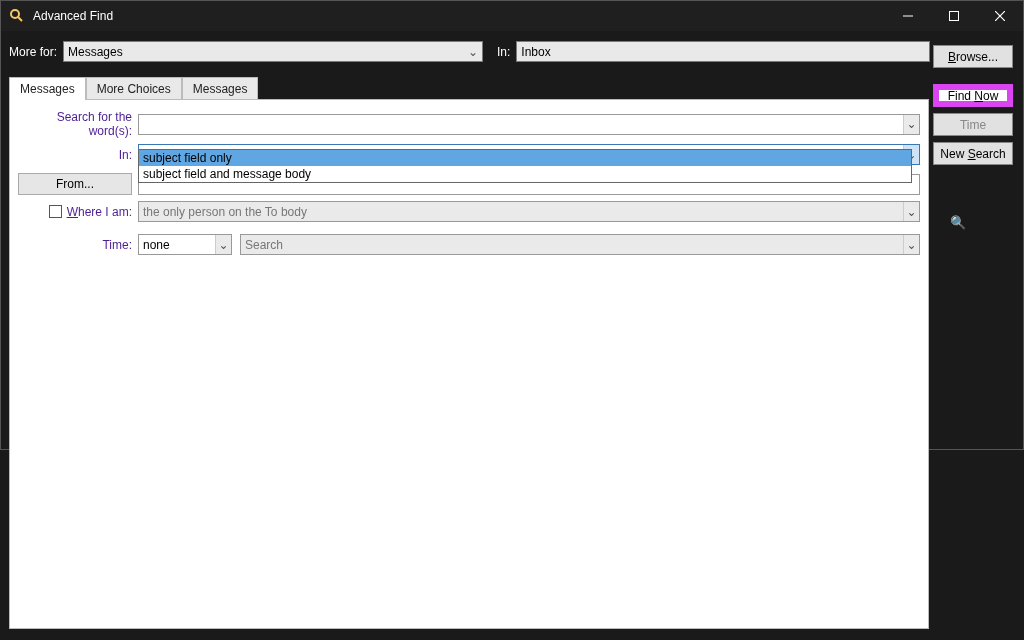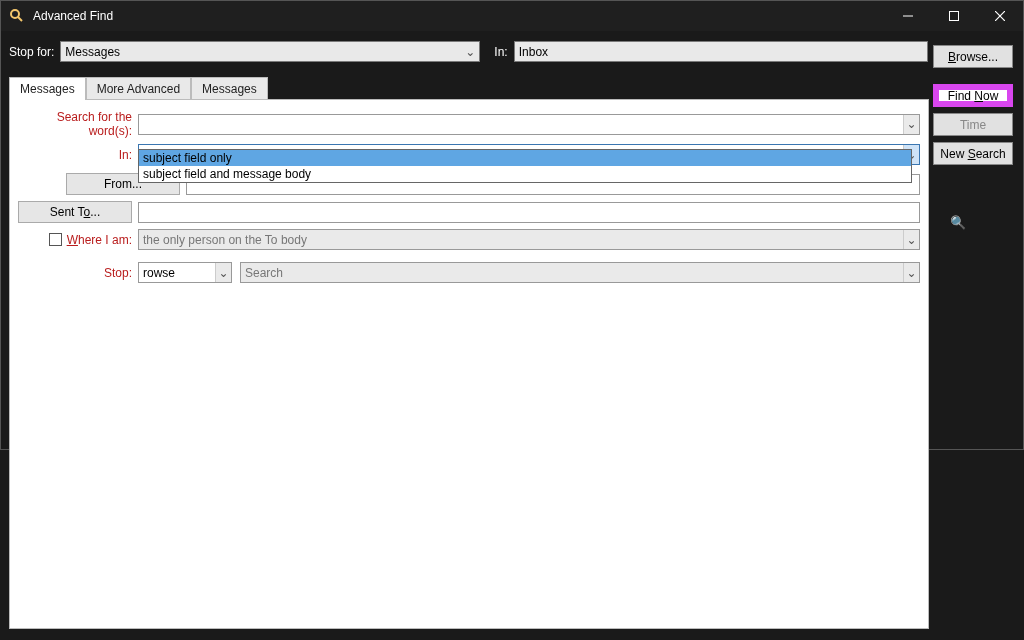--- a/index.html
+++ b/index.html
@@ -31,21 +31,21 @@
 
   
   .tabarea { position:absolute; left:8px; top:75px; width: 920px; }
   .tabs { display:flex; }
   .tab { padding:4px 10px; background:#e9e9e9; border:1px solid #bbb; border-bottom:none; color:#222; position:relative; top:1px; }
   .tab.active { background:#fff; z-index:2; }
   .tabpanel { background:#fff; border:1px solid #bbb; width: 920px; height: 530px; padding:10px 8px; position:relative; }
 
   
   .row { display:flex; align-items:center; margin-bottom:6px; }
-  .lab { width:120px; text-align:right; padding-right:6px; color:#b91c1c; }
+  .lab { width:120px; text-align:right; padding-right:6px; color:#4c1d95; }
   .field { flex:1; }
   .input { border:1px solid #999; height:21px; background:#fff; width:100%; display:flex; align-items:center; padding:0 4px; position:relative; }
   .input .chev { margin-left:auto; color:#555; width:16px; text-align:center; border-left: 1px solid #ccc; height:19px; display:flex; align-items:center; justify-content:center; background:#eaeaea; margin-right:-4px; }
   .input.readonly { background:#eaeaea; color:#777; }
   .btn-small { background:#e6e6e6; border:1px solid #aaa; height:22px; width:118px; display:flex; align-items:center; justify-content:center; }
 
   .checkbox { width:13px; height:13px; border:1px solid #555; margin-right:5px; display:inline-block; }
 
   
   .dd-popup { position:absolute; left:128px; top:49px; width:774px; background:#fff; border:1px solid #666; z-index:10; }
@@ -90,21 +90,21 @@
       <div class="winbtn">
           <svg width="10" height="10">
             <line x1="0" y1="0" x2="10" y2="10" stroke="#fff" stroke-width="1.2"></line>
             <line x1="10" y1="0" x2="0" y2="10" stroke="#fff" stroke-width="1.2"></line>
           </svg>
         </div>
     </div>
   </div>
 
   <div class="topbar">
-    <span class="toplabel">Stop for:</span>
+    <span class="toplabel">More for:</span>
     <div id="lookfor" class="dropdown">
       <span>Messages</span>
       <span class="chev">⌄</span>
     </div>
     <span class="toplabel" style="margin-left:8px;">In:</span>
     <div id="infolder" class="textinput">
       <span>Inbox</span>
     </div>
   </div>
 
@@ -122,21 +122,21 @@
     <div class="btn">
         <span>New <span style="text-decoration:underline">S</span>earch</span>
       </div>
   </div>
 
   <span class="cursor-mag">🔍</span>
 
   <div class="tabarea">
     <div class="tabs">
       <div class="tab active"><span>Messages</span></div>
-      <div class="tab"><span>More Advanced</span></div>
+      <div class="tab"><span>More Choices</span></div>
       <div class="tab"><span>Messages</span></div>
     </div>
 
     <div class="tabpanel">
 
       <div class="row">
         <div class="lab">Search for the word(s):</div>
         <div class="field">
             <div class="input">
               <span></span>
@@ -160,61 +160,51 @@
             <span>subject field only</span>
           </div>
         <div class="dd-item">
             <span>subject field and message body</span>
           </div>
       </div>
 
       <div style="height:48px"></div>
 
       <div class="row" style="margin-top:-46px">
-        <div style="width:120px; padding-right:6px; display:flex; justify-content:flex-end;margin-left:48px;">
+        <div style="width:120px; padding-right:6px; display:flex; justify-content:flex-end;">
           <div class="btn-small">
               <span>From...</span>
             </div>
         </div>
         <div class="field">
             <div class="input" style="background:#fff"></div>
           </div>
       </div>
 
-      <div class="row">
-        <div style="width:120px; padding-right:6px; display:flex; justify-content:flex-end;">
-          <div class="btn-small">
-              <span>Sent T<span style="text-decoration:underline">o</span>...</span>
-            </div>
-        </div>
-        <div class="field">
-            <div class="input" style="background:#fff"></div>
-          </div>
-      </div>
 
       <div class="row">
         <div class="lab" style="display:flex; align-items:center; justify-content:flex-end;">
           <span class="checkbox"></span>
           <span><span style="text-decoration:underline">W</span>here I am:</span>
         </div>
         <div class="field">
             <div class="input readonly">
               <span>the only person on the To body</span>
               <span class="chev">⌄</span>
             </div>
           </div>
       </div>
 
       <div style="height:6px"></div>
 
       <div class="row">
-        <div class="lab">Stop:</div>
+        <div class="lab">Time:</div>
         <div style="width:94px">
             <div class="input">
-              <span>rowse</span>
+              <span>none</span>
               <span class="chev">⌄</span>
             </div>
           </div>
         <div style="width:8px"></div>
         <div class="field">
             <div class="input readonly">
               <span>Search</span>
               <span class="chev">⌄</span>
             </div>
           </div>

